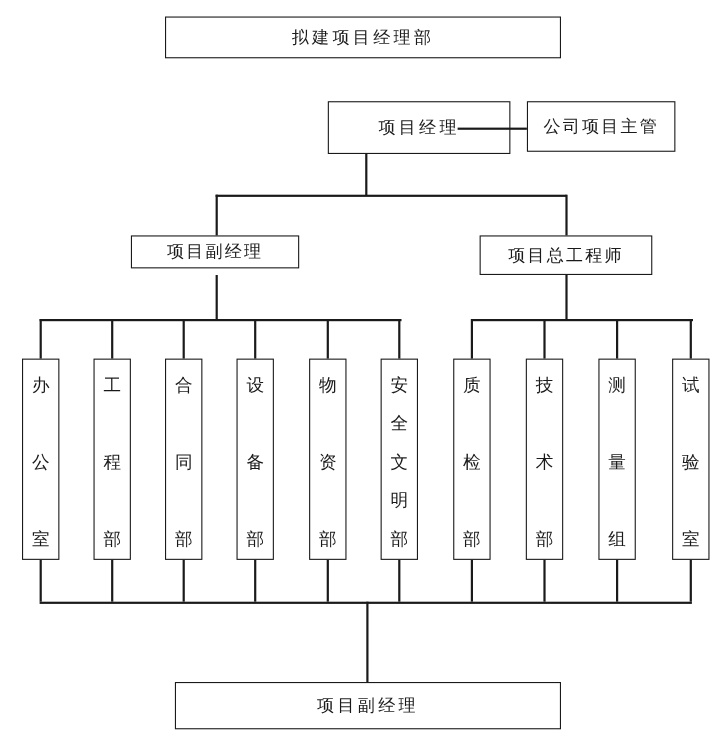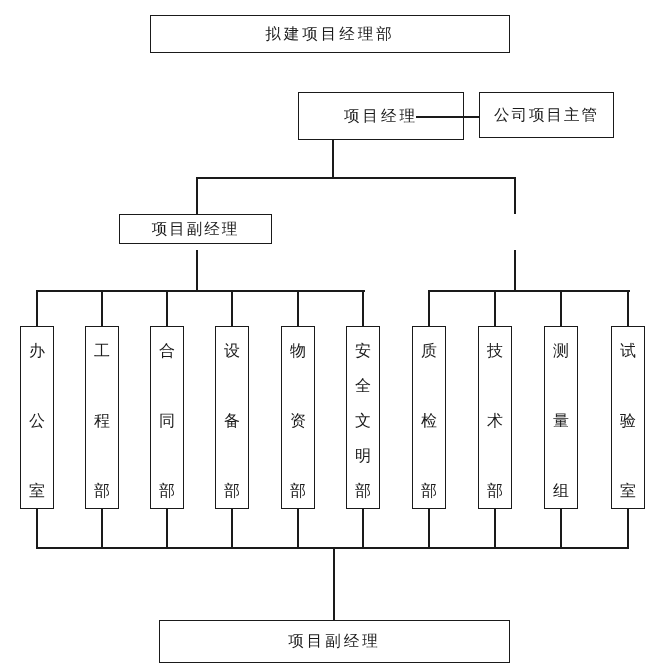--- a/index.html
+++ b/index.html
@@ -48,20 +48,21 @@
 </style>
 </head>
 <body>
 
 <div class="canvas">
 
   <div class="box box-hq">拟建项目经理部</div>
   <div class="box box-pm">项目经理</div>
   <div class="box box-sup">公司项目主管</div>
   <div class="box box-dep">项目副经理</div>
+  <div class="box box-chief">项目总工程师</div>
   <div class="box box-team">项目副经理</div>
 
   <div class="dept" style="left:20px">
       <div class="dept-label">
         <span>办</span>
         <span>公</span>
         <span>室</span>
       </div>
     </div>
   <div class="dept" style="left:85px">

